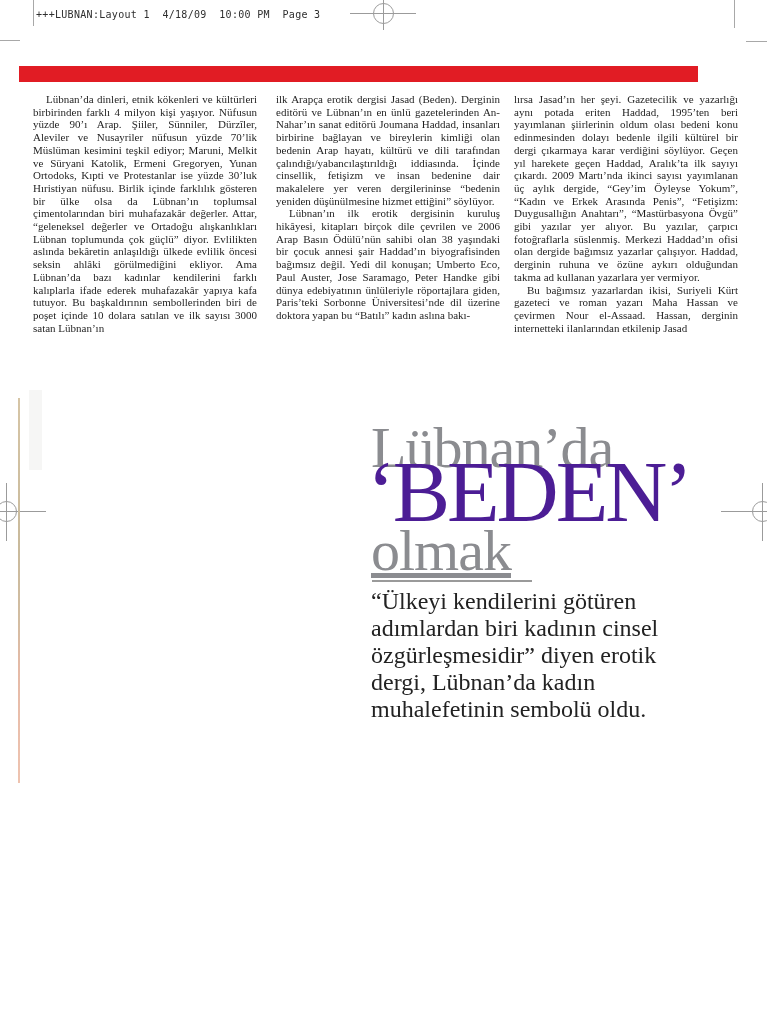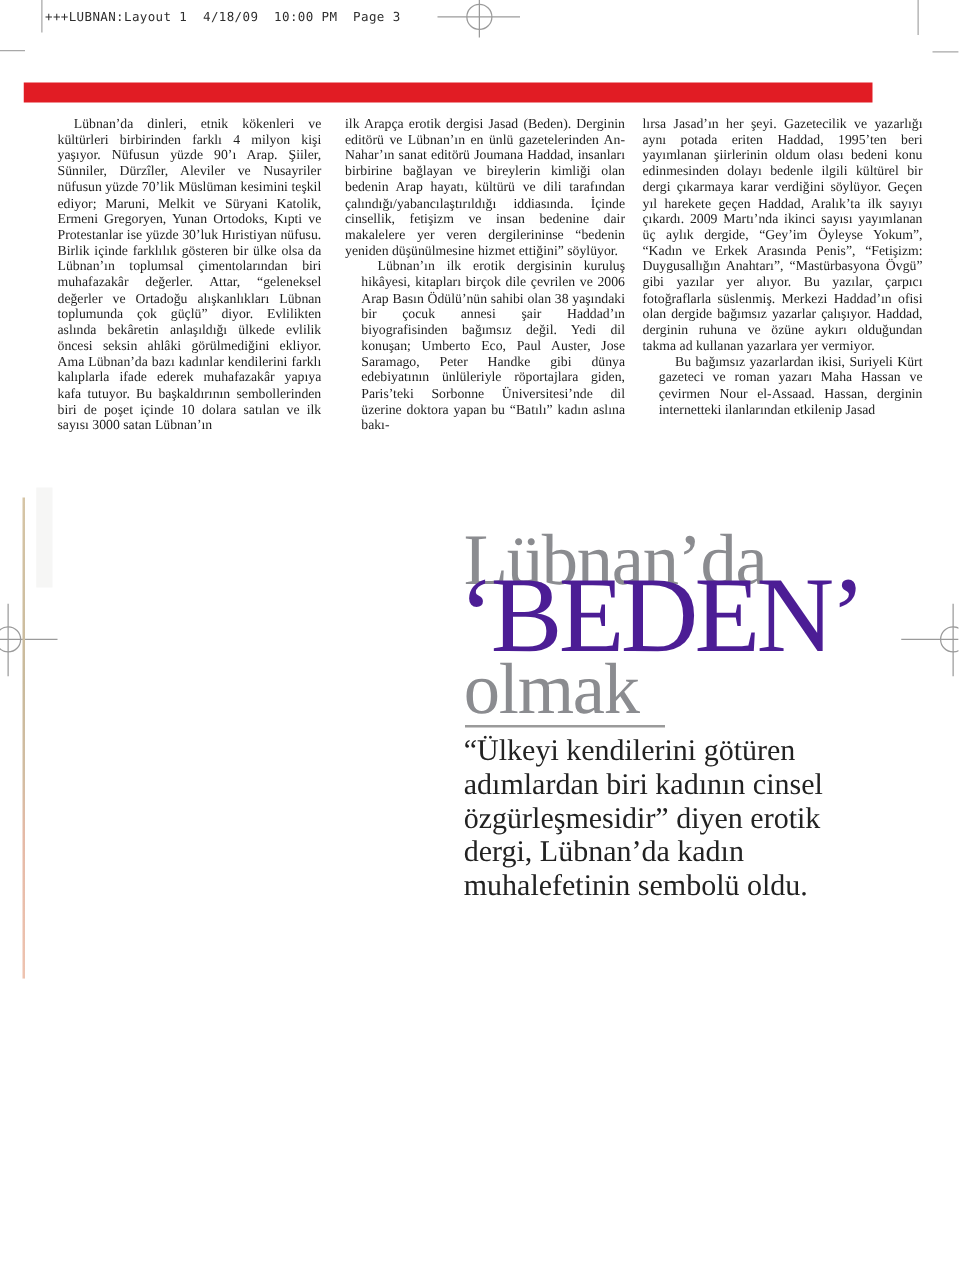--- a/index.html
+++ b/index.html
@@ -34,29 +34,29 @@
   
   .red-bar{position:absolute;left:19px;top:66px;width:679px;height:16px;background:#e11c24;}
 
   
   .col{position:absolute;top:93px;width:224px;font-size:11px;line-height:12.7px;
        color:#1f1f1f;text-align:justify;}
   .col-1{left:33px;}
   .col-2{left:276px;}
   .col-3{left:514px;}
   .col p{margin:0;}
-  .col p.indent{text-indent:13px;margin-left:13px;}
+  .col p.indent{text-indent:13px;}
 
   
   .hl-kicker{position:absolute;left:371px;top:419px;font-size:58px;line-height:1;
              color:#8b8c90;letter-spacing:-1px;}
   .hl-main{position:absolute;left:367px;top:449px;font-size:86px;line-height:1;
            color:#4c1d95;letter-spacing:-3px;}
   .hl-sub{position:absolute;left:371px;top:522px;font-size:58px;line-height:1;
-          color:#8b8c90;letter-spacing:-1px;}
+          color:#8b8c90;letter-spacing:-1px;text-decoration:underline;}
   .hl-rule{position:absolute;left:372px;top:580px;width:160px;height:2px;background:#9a9a9a;}
 
   
   .pull-quote{position:absolute;left:371px;top:588px;width:302px;font-size:24px;
               line-height:27px;color:#222222;}
 
   
   .footer{position:absolute;top:945px;right:70px;display:flex;align-items:center;
           font-size:11px;color:#1a1a1a;letter-spacing:.8px;}
   .footer .sep{margin:0 7px;color:#3a3a3a;font-weight:400;}

